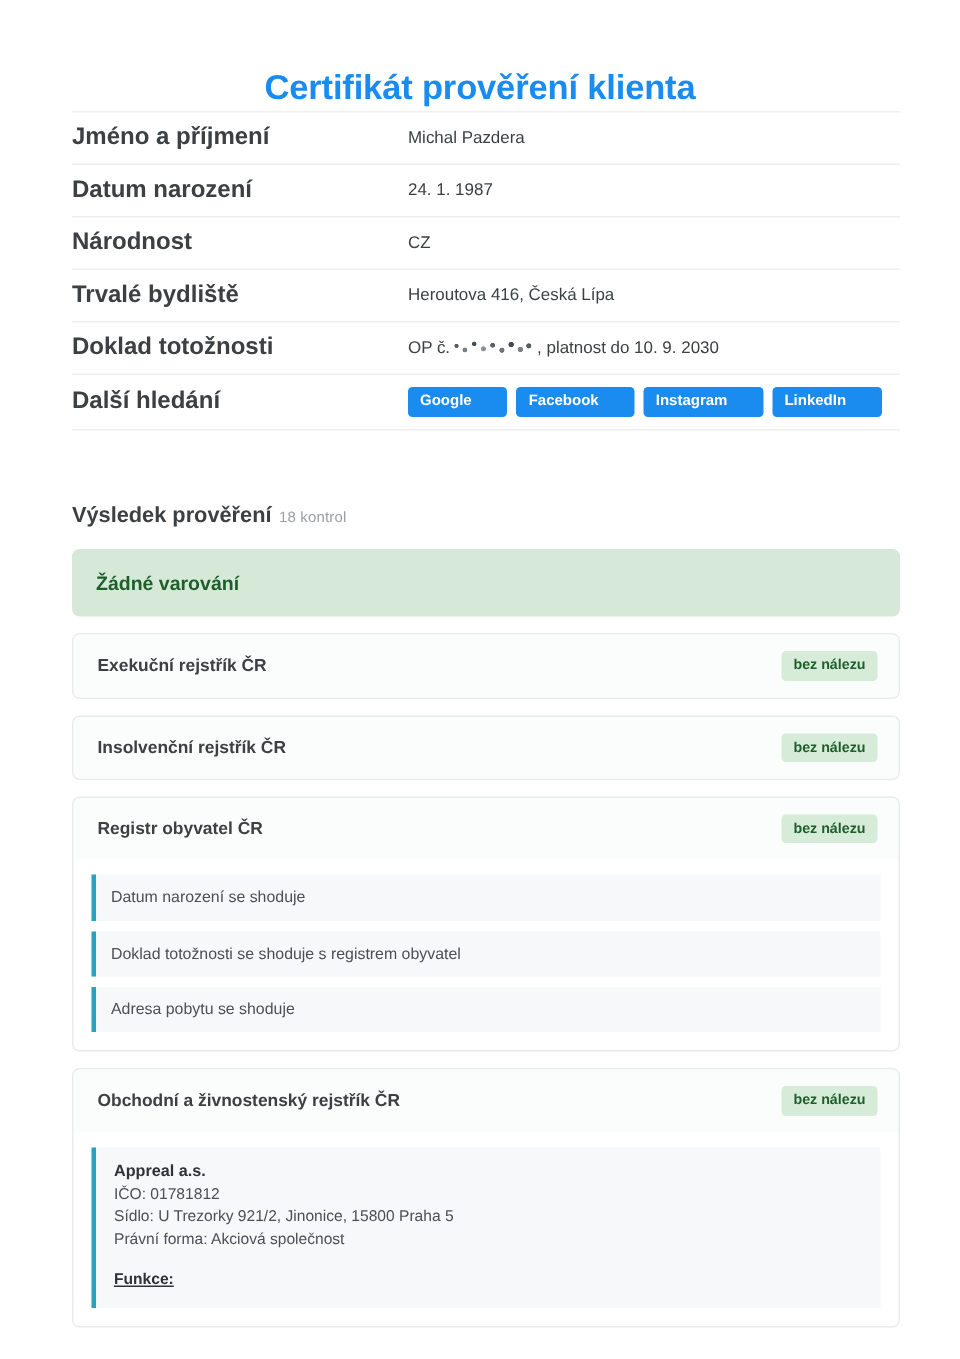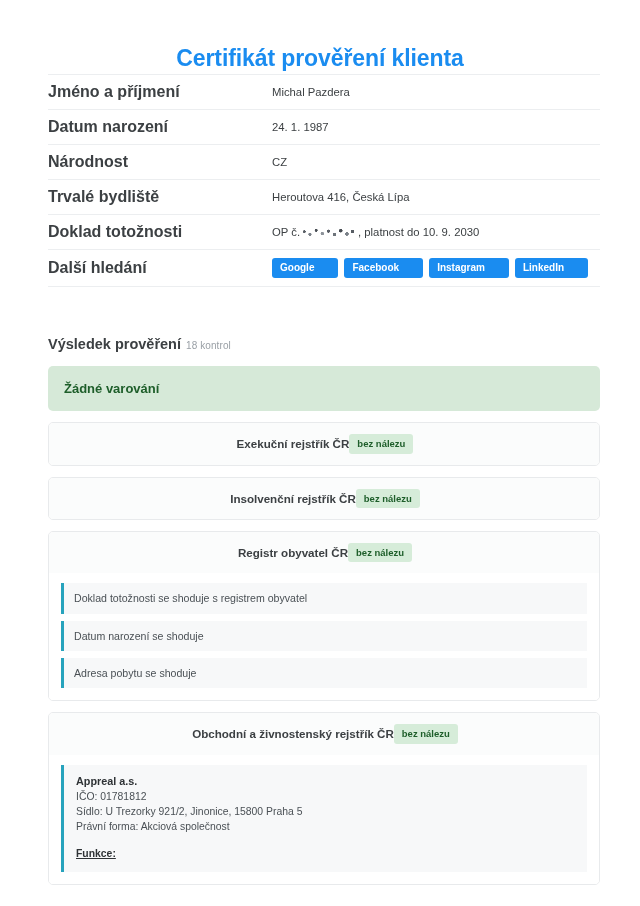--- a/index.html
+++ b/index.html
@@ -136,21 +136,21 @@
     width: calc(100% - 8px);
     background: #ffffff;
     border: 1px solid #e8eaec;
     border-radius: 5px;
     margin-top: 11px;
     overflow: hidden;
   }
   .check-head {
     display: flex;
     align-items: center;
-    justify-content: center;
+    justify-content: space-between;
     padding: 11px 14px 11px 16px;
     background: #fbfcfc;
   }
   .check-title {
     font-size: 11.6px;
     font-weight: bold;
     color: #3c4043;
     line-height: 1.3;
   }
   .badge-ok {
@@ -278,22 +278,22 @@
       <div class="badge-ok">bez nálezu</div>
     </div>
   </div>
 
   <div class="check-card">
     <div class="check-head">
       <div class="check-title">Registr obyvatel ČR</div>
       <div class="badge-ok">bez nálezu</div>
     </div>
     <div class="check-body">
+      <div class="finding">Datum narození se shoduje</div>
       <div class="finding">Doklad totožnosti se shoduje s registrem obyvatel</div>
-      <div class="finding">Datum narození se shoduje</div>
       <div class="finding">Adresa pobytu se shoduje</div>
     </div>
   </div>
 
   <div class="check-card">
     <div class="check-head">
       <div class="check-title">Obchodní a živnostenský rejstřík ČR</div>
       <div class="badge-ok">bez nálezu</div>
     </div>
     <div class="check-body">

